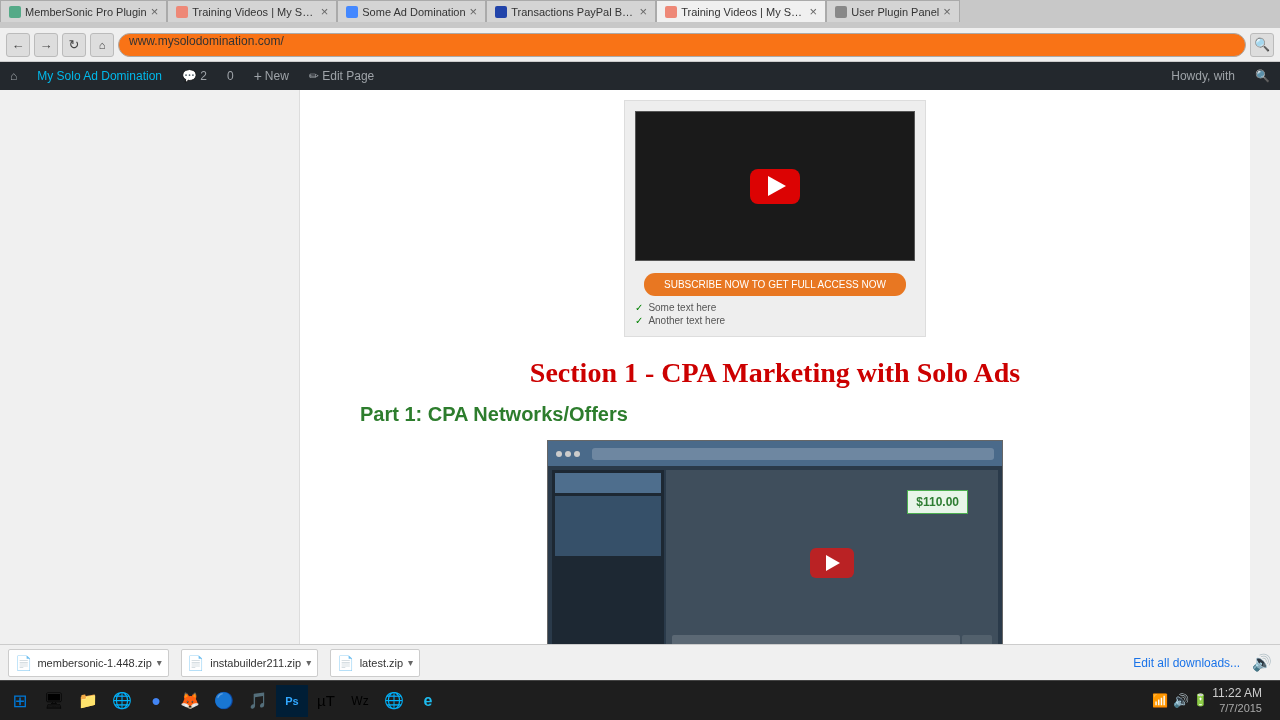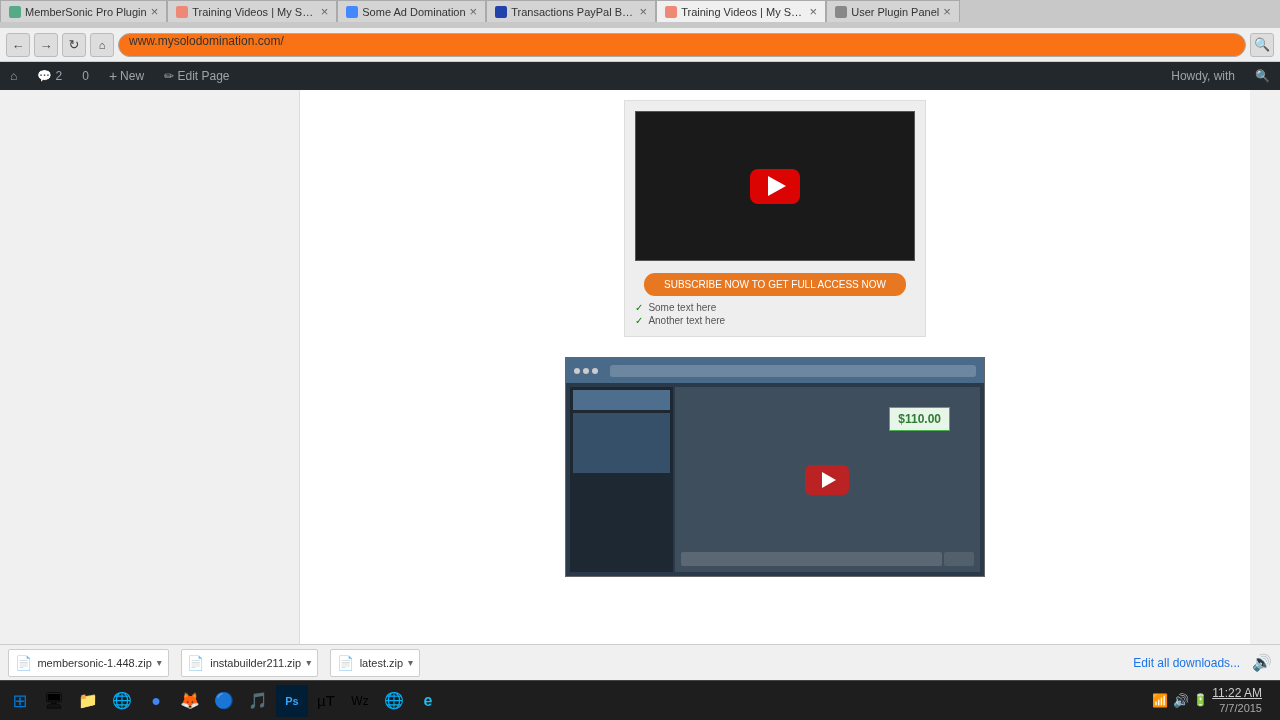--- a/index.html
+++ b/index.html
@@ -40,40 +40,40 @@
     .video-thumb-top { width: 280px; height: 150px; background: #1a1a1a; display: inline-flex; align-items: center; justify-content: center; position: relative; border: 1px solid #555; }
     .play-btn { width: 50px; height: 35px; background: rgba(255,0,0,0.85); border-radius: 8px; display: flex; align-items: center; justify-content: center; }
     .play-triangle { width: 0; height: 0; border-top: 10px solid transparent; border-bottom: 10px solid transparent; border-left: 18px solid white; margin-left: 3px; }
     .orange-btn-fake { margin-top: 6px; background: #e87722; color: white; padding: 6px 20px; font-size: 11px; display: inline-block; border-radius: 11px; }
 
     
     .section-heading { color: #cc0000; font-size: 28px; font-weight: bold; text-align: center; margin: 16px 0 14px 0; font-family: Georgia, serif; }
     .part-heading { color: #2d7d2d; font-size: 20px; font-weight: bold; margin: 10px 0 14px 0; }
 
     
-    .video-thumb-main { width: 420px; height: 220px; background: #2a3a4a; display: flex; align-items: center; justify-content: center; margin: 0 auto 20px auto; position: relative; border: 1px solid #666; overflow: hidden; }
+    .video-thumb-main { width: 456px; height: 220px; background: #2a3a4a; display: flex; align-items: center; justify-content: center; margin: 0 auto 20px auto; position: relative; border: 1px solid #666; overflow: hidden; }
     .video-ui-mock { position: absolute; inset: 0; display: flex; flex-direction: column; }
     .mock-header { height: 25px; background: #4a6a8a; display: flex; align-items: center; padding: 0 8px; gap: 4px; }
     .mock-dot { width: 6px; height: 6px; border-radius: 50%; background: #ccc; }
     .mock-body { flex: 1; display: flex; gap: 2px; padding: 4px; }
     .mock-sidebar-v { width: 25%; background: rgba(0,0,0,0.3); }
     .mock-main-v { flex: 1; background: rgba(255,255,255,0.1); position: relative; display: flex; align-items: center; justify-content: center; }
     .play-btn-video { width: 44px; height: 30px; background: rgba(200,30,30,0.9); border-radius: 6px; display: flex; align-items: center; justify-content: center; z-index: 5; }
     .green-money-badge { position: absolute; top: 20px; right: 30px; background: #e8f5e9; border: 1px solid #4caf50; padding: 4px 8px; font-size: 12px; color: #2e7d32; font-weight: bold; }
 
     
     .taskbar { height: 40px; background: #1e1e1e; display: flex; align-items: center; justify-content: space-between; padding: 0 4px; flex-shrink: 0; border-top: 1px solid #444; }
     .taskbar-left { display: flex; align-items: center; gap: 2px; }
     .taskbar-start { width: 32px; height: 32px; display: flex; align-items: center; justify-content: center; cursor: pointer; }
     .win-logo { font-size: 18px; color: #0078d7; }
     .taskbar-icon { width: 32px; height: 32px; display: flex; align-items: center; justify-content: center; cursor: pointer; }
     .taskbar-right { display: flex; align-items: center; gap: 6px; color: #ccc; font-size: 11px; }
     .system-tray { display: flex; align-items: center; gap: 4px; }
     .clock { text-align: right; line-height: 1.3; }
-    .clock-time { font-size: 12px; text-decoration: underline; }
+    .clock-time { font-size: 12px; }
     .clock-date { font-size: 11px; color: #aaa; }
 
     
     .download-bar { background: #f0f0f0; border-top: 1px solid #ccc; height: 36px; display: flex; align-items: center; padding: 0 8px; gap: 12px; font-size: 12px; }
     .download-item { display: flex; align-items: center; gap: 5px; border: 1px solid #ccc; background: white; padding: 2px 6px; height: 28px; border-radius: 2px; }
     .dl-icon { font-size: 14px; }
     .dl-name { font-size: 11px; color: #333; }
     .show-all { margin-left: auto; font-size: 12px; color: #1a73e8; cursor: pointer; }
 
     
@@ -126,20 +126,21 @@
     <div class="nav-btn">↻</div>
     <div class="nav-btn" style="font-size:11px;">⌂</div>
     <div class="address-bar">
       <span>www.mysolodomination.com/</span>
     </div>
     <div class="nav-btn">🔍</div>
   </div>
 
   <div class="wp-admin-bar">
     <div class="wp-admin-item">⌂</div>
+    <div class="wp-admin-item active-site">My Solo Ad Domination</div>
     <div class="wp-admin-item">💬 2</div>
     <div class="wp-admin-item">0</div>
     <div class="wp-admin-item wp-new-btn">
       <span class="wp-new-plus">+</span>
       <span>New</span>
     </div>
     <div class="wp-admin-item">✏ Edit Page</div>
     <div style="flex:1;"></div>
     <div class="wp-admin-item">
       <span>Howdy, with</span>
@@ -170,21 +171,23 @@
                   <span>Some text here</span>
                 </div>
               <div style="display:flex; gap:5px;">
                   <span style="color:green;">✓</span> 
                   <span>Another text here</span>
                 </div>
             </div>
           </div>
         </div>
 
-
+        <h1 class="section-heading">Section 1 - CPA Marketing with Solo Ads</h1>
+
+        <h2 class="part-heading">Part 1: CPA Networks/Offers</h2>
 
         <div class="video-thumb-main">
           <div class="video-ui-mock">
             <div class="mock-header">
               <div class="ss-controls">
                 <div class="mock-dot" style="background:#ccc;"></div>
                 <div class="mock-dot" style="background:#ccc;"></div>
                 <div class="mock-dot" style="background:#ccc;"></div>
               </div>
               <div style="flex:1; background:rgba(255,255,255,0.2); margin-left:8px; height:12px; border-radius:3px;"></div>

